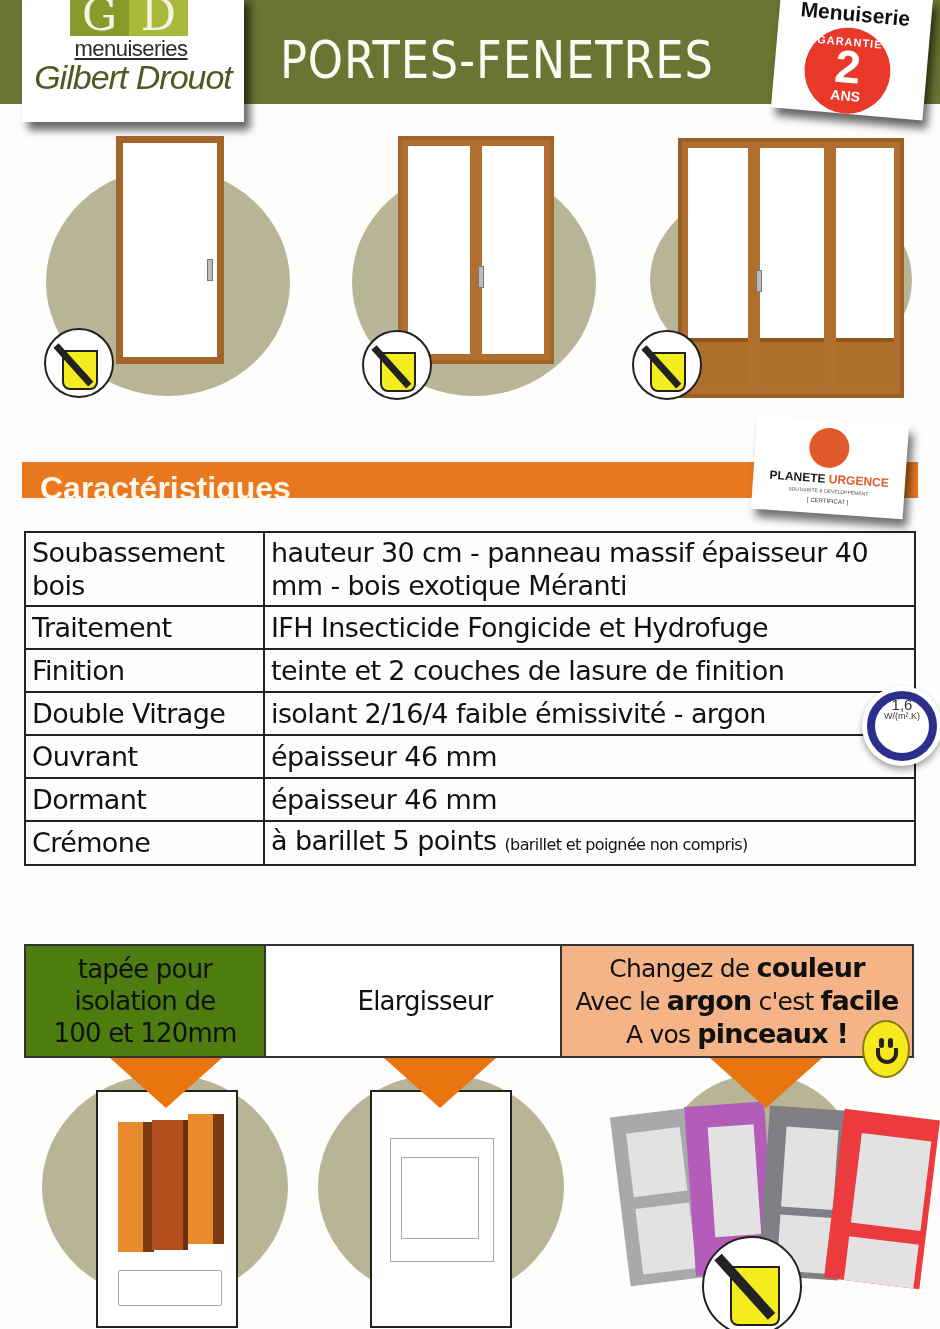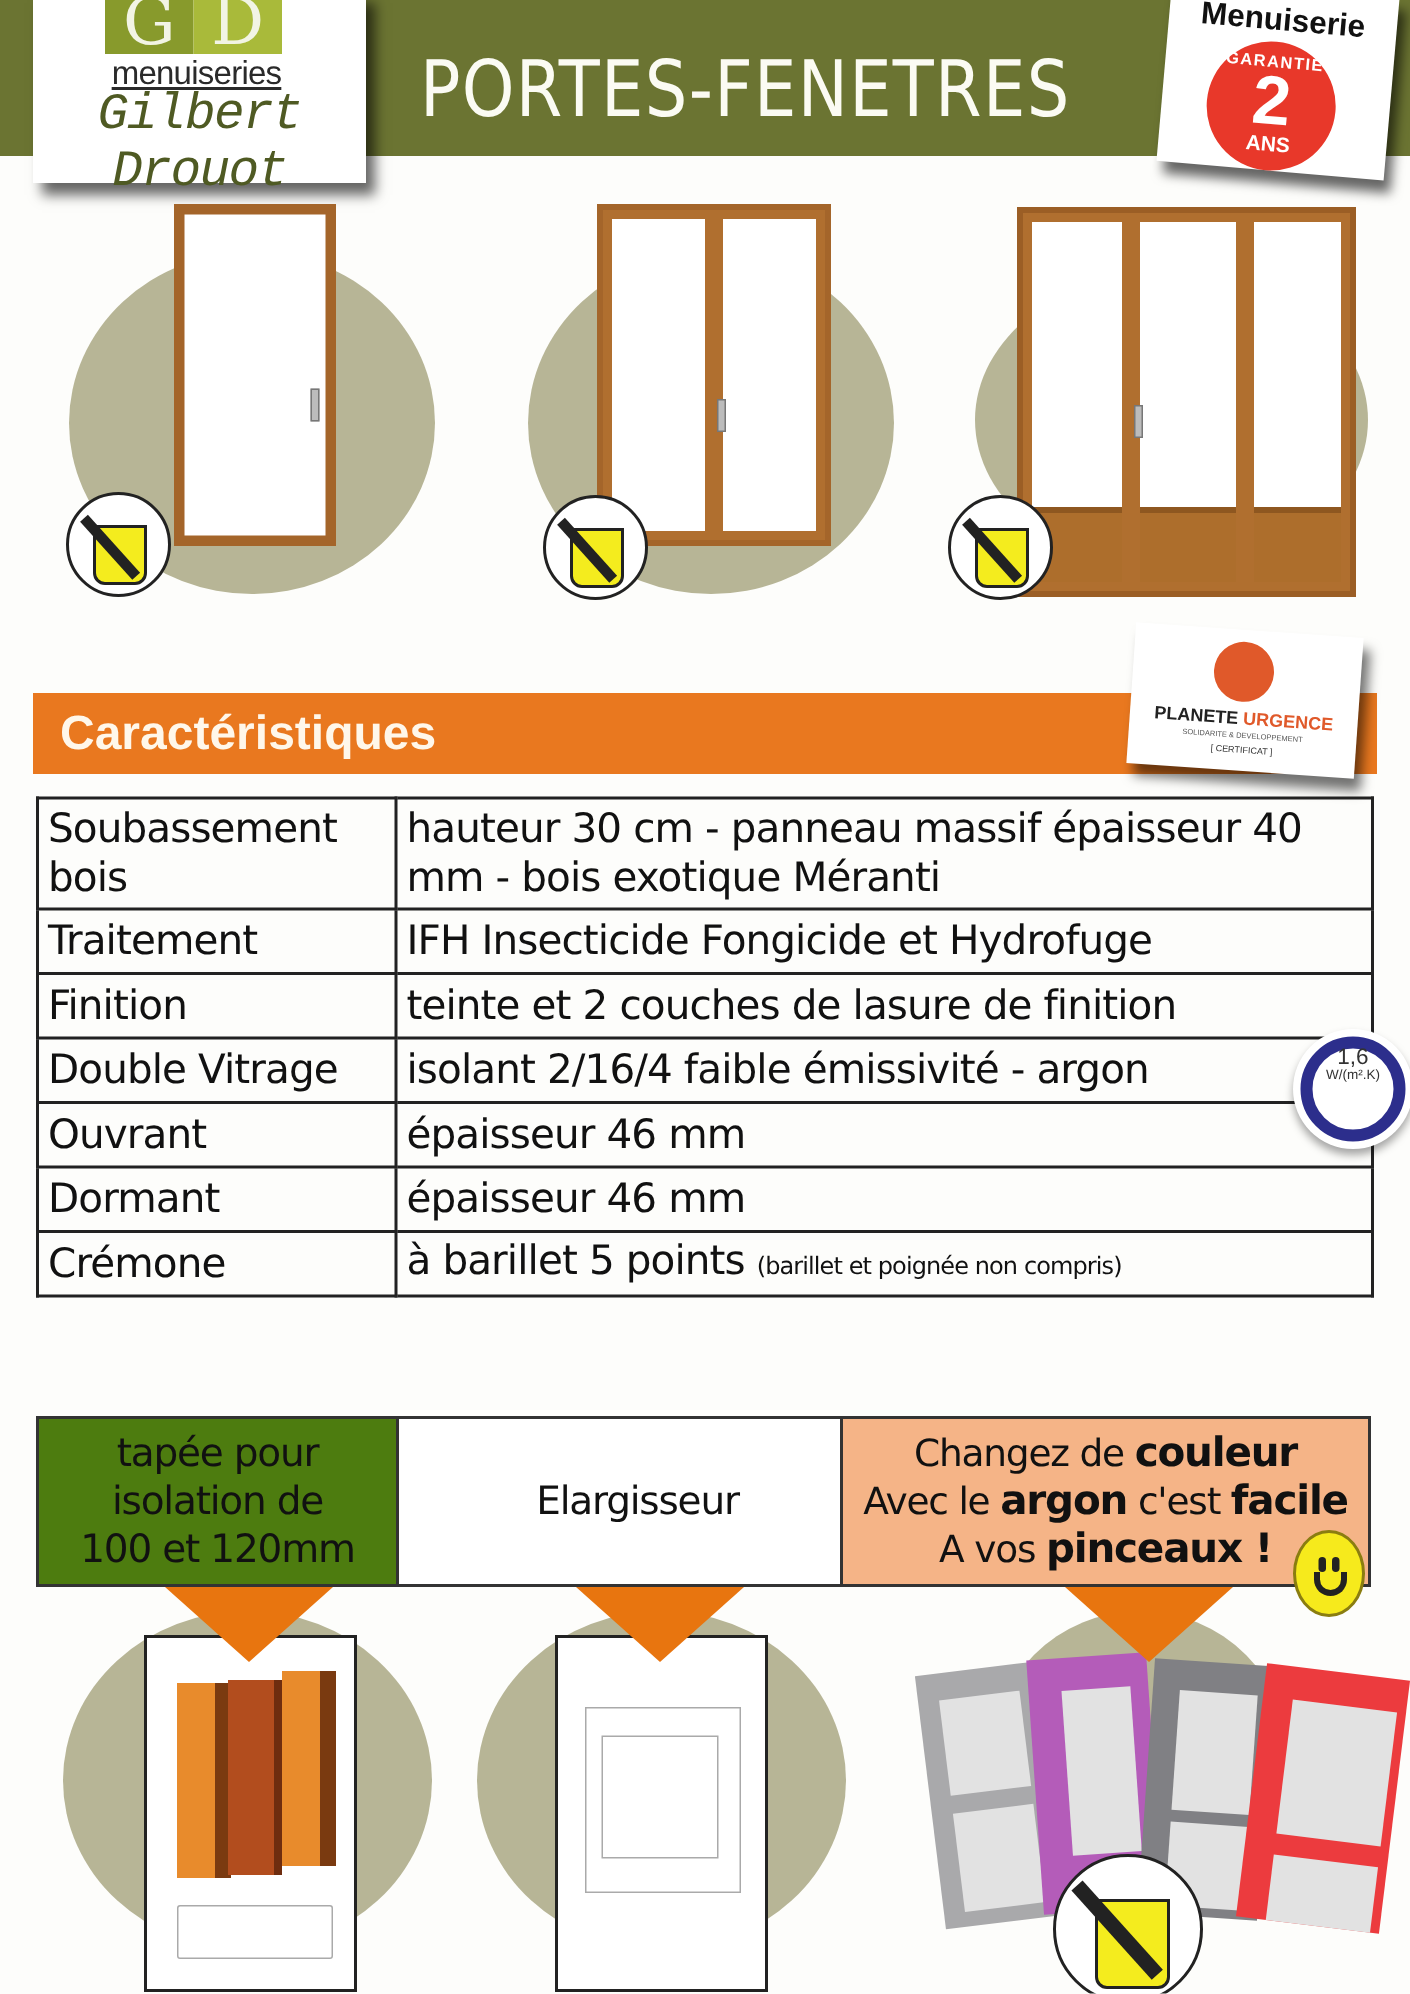--- a/index.html
+++ b/index.html
@@ -7,21 +7,21 @@
   body { position: relative; font-family: "Liberation Sans", "DejaVu Sans", sans-serif; color: #111; }
 
   
   .header-band { position: absolute; left: 0; top: 0; width: 940px; height: 104px; background: #6b7432; }
   .logo-card { position: absolute; left: 22px; top: -6px; width: 222px; height: 128px; background: #fff; box-shadow: 6px 8px 8px rgba(0,0,0,0.6); }
   .logo-gd { position: absolute; left: 48px; top: 0; width: 118px; height: 42px; display: flex; }
   .logo-gd span { width: 59px; height: 42px; display:flex; align-items:flex-end; justify-content:center; font-family: "DejaVu Serif", serif; font-size: 44px; color: #f2f4e4; line-height: 42px; overflow:hidden; }
   .logo-gd .g { background: #889a2c; }
   .logo-gd .d { background: #a9ba3a; }
   .logo-sub { position: absolute; left: 0; width: 218px; top: 42px; text-align: center; font-size: 22px; color: #2a2a2a; letter-spacing: -0.5px; text-decoration: underline; }
-  .logo-script { position: absolute; left: 0; width: 222px; top: 64px; text-align: center; font-family: Liberation Mono, monospace; font-style: italic; font-size: 34px; color: #4f5a23; letter-spacing: -1px; }
+  .logo-script { position: absolute; left: 0; width: 222px; top: 64px; text-align: center; font-family: Liberation Sans, sans-serif; font-style: italic; font-size: 34px; color: #4f5a23; letter-spacing: -1px; }
   .page-title { position: absolute; left: 280px; top: 30px; font-family: "DejaVu Sans", sans-serif; font-size: 52px; color: #fbfbf3; letter-spacing: 1px; transform: scaleX(0.86); transform-origin: left center; white-space: nowrap; }
 
   .warranty-card { position: absolute; left: 776px; top: -8px; width: 152px; height: 122px; background: #fff; transform: rotate(5deg); box-shadow: 5px 8px 8px rgba(0,0,0,0.6); }
   .warranty-label { position: absolute; left: 0; width: 152px; top: 10px; text-align: center; font-weight: bold; font-size: 21px; color: #111; }
   .warranty-badge { position: absolute; left: 30px; top: 36px; width: 86px; height: 86px; border-radius: 50%; background: #e8382a; color: #fff; text-align: center; }
   .warranty-top { position: absolute; top: 8px; width: 100%; font-size: 11px; font-weight: bold; letter-spacing: 1px; }
   .warranty-num { position: absolute; top: 16px; width: 100%; font-size: 46px; font-weight: bold; line-height: 46px; }
   .warranty-bot { position: absolute; top: 60px; width: 100%; font-size: 14px; font-weight: bold; }
 
   
@@ -29,21 +29,21 @@
   .circle { position: absolute; border-radius: 50%; background: #b7b596; }
   .door { position: absolute; border: 7px solid #a4652a; background: #fff; }
   .pane { position: absolute; top: 0; bottom: 0; background: #fff; border: 6px solid #b06f2f; }
   .panel-bottom { position: absolute; left: 0; right: 0; bottom: 0; height: 50px; background: #ad6e2c; border-top: 4px solid #8e5720; }
   .handle { position: absolute; width: 6px; height: 22px; background: #bcbcbc; border: 1px solid #777; }
   .paint-icon { position: absolute; width: 70px; height: 70px; border-radius: 50%; background: #fff; border: 2px solid #222; overflow: hidden; }
   .paint-can { position: absolute; left: 16px; top: 20px; width: 36px; height: 40px; background: #f4ec1e; border: 2px solid #222; border-radius: 0 0 8px 8px; }
   .paint-brush { position: absolute; left: 10px; top: 12px; width: 52px; height: 7px; background: #222; transform: rotate(48deg); transform-origin: left center; }
 
   
-  .section-bar { position: absolute; left: 22px; top: 462px; width: 896px; height: 54px; background: #e9781f; padding-left: 44px; }
+  .section-bar { position: absolute; left: 22px; top: 462px; width: 896px; height: 36px; background: #e9781f; padding-left: 44px; }
   .section-title { position: absolute; left: 18px; top: 8px; font-size: 32px; font-weight: bold; color: #fff7ea; }
   .partner-card { position: absolute; left: 754px; top: 420px; width: 152px; height: 94px; background: #fff; transform: rotate(4deg); box-shadow: 5px 8px 8px rgba(0,0,0,0.55); text-align: center; }
   .partner-tree { position: absolute; left: 54px; top: 8px; width: 40px; height: 40px; border-radius: 50%; background: #e0592a; }
   .partner-name { position: absolute; left: 0; width: 152px; top: 52px; font-size: 12px; font-weight: bold; color: #222; }
   .partner-name b { color: #e0592a; }
   .partner-tag { position: absolute; left: 0; width: 152px; top: 68px; font-size: 5px; color: #555; }
   .partner-sub { position: absolute; left: 0; width: 152px; top: 78px; font-size: 6px; color: #333; }
 
   
   table.specs { position: absolute; left: 24px; top: 531px; width: 892px; border-collapse: collapse; }

